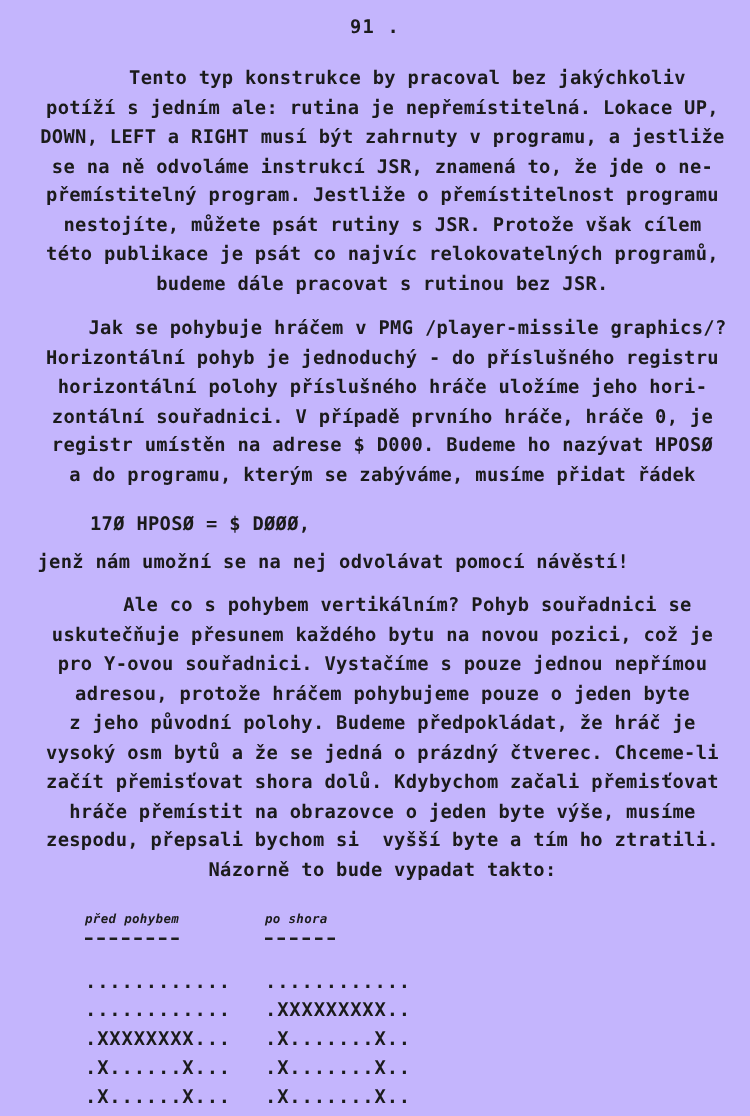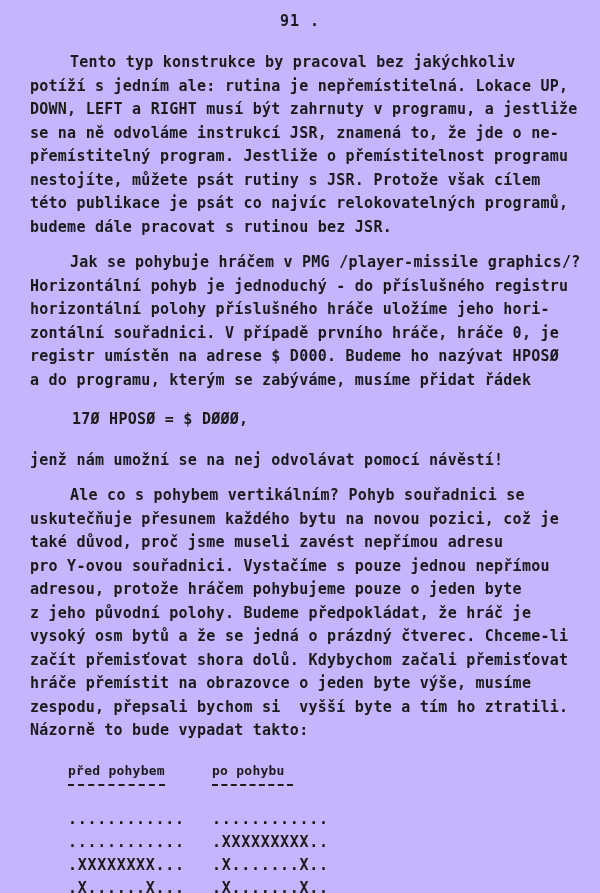--- a/index.html
+++ b/index.html
@@ -28,37 +28,38 @@
   .content {
     padding-left: 30px;
     padding-right: 18px;
   }
   .line {
     white-space: pre;
     font-size: 15px;
     line-height: 23.5px;
     letter-spacing: 0.25px;
   }
-  .para { margin-top: 12px; }
+  .para { margin-top: 12px; text-align: center; }
   .para-first { margin-top: 21px; }
   .para > .line.indent { padding-left: 40px; }
   .code-line {
     padding-left: 42px;
     margin-top: 16px;
   }
-  .after-code { margin-top: 17px; }
+  .after-code { margin-top: 6px; }
   .movement-table {
     margin-left: 38px;
     margin-top: 16px;
   }
   .tbl-header {
     display: flex;
-    font-size: 13px;
+    font-size: 10px;
     line-height: 23.5px;
     letter-spacing: 0.25px;
+    font-style: italic;
   }
   .tbl-header .hcell1 { width: 144px; }
   .tbl-header .underlined {
     display: inline-block;
     border-bottom: 2px dashed #1e1e1e;
     padding-bottom: 2px;
     white-space: pre;
   }
   .tbl-body { margin-top: 22px; }
   .tbl-row {
@@ -100,38 +101,37 @@
       <div class="line">registr umístěn na adrese $ D000. Budeme ho nazývat HPOSØ</div>
       <div class="line">a do programu, kterým se zabýváme, musíme přidat řádek</div>
     </div>
 
     <div class="line code-line">17Ø HPOSØ = $ DØØØ,</div>
     <div class="line after-code">jenž nám umožní se na nej odvolávat pomocí návěstí!</div>
 
     <div class="para">
       <div class="line indent">Ale co s pohybem vertikálním? Pohyb souřadnici se</div>
       <div class="line">uskutečňuje přesunem každého bytu na novou pozici, což je</div>
-      <div class="line">také důvod, proč jsme museli zavést nepřímou adresu</div>
       <div class="line">pro Y-ovou souřadnici. Vystačíme s pouze jednou nepřímou</div>
       <div class="line">adresou, protože hráčem pohybujeme pouze o jeden byte</div>
       <div class="line">z jeho původní polohy. Budeme předpokládat, že hráč je</div>
       <div class="line">vysoký osm bytů a že se jedná o prázdný čtverec. Chceme-li</div>
       <div class="line">začít přemisťovat shora dolů. Kdybychom začali přemisťovat</div>
       <div class="line">hráče přemístit na obrazovce o jeden byte výše, musíme</div>
       <div class="line">zespodu, přepsali bychom si  vyšší byte a tím ho ztratili.</div>
       <div class="line">Názorně to bude vypadat takto:</div>
     </div>
 
     <div class="movement-table">
       <div class="tbl-header">
         <div class="hcell1">
           <span class="underlined">před pohybem</span>
         </div>
         <div>
-          <span class="underlined">po pohybu </span>
+          <span class="underlined">po shora </span>
         </div>
       </div>
       <div class="tbl-body">
         <div class="tbl-row">
           <div class="cell cell1">............</div>
           <div class="cell">............</div>
         </div>
         <div class="tbl-row">
           <div class="cell cell1">............</div>
           <div class="cell">.XXXXXXXXX..</div>

